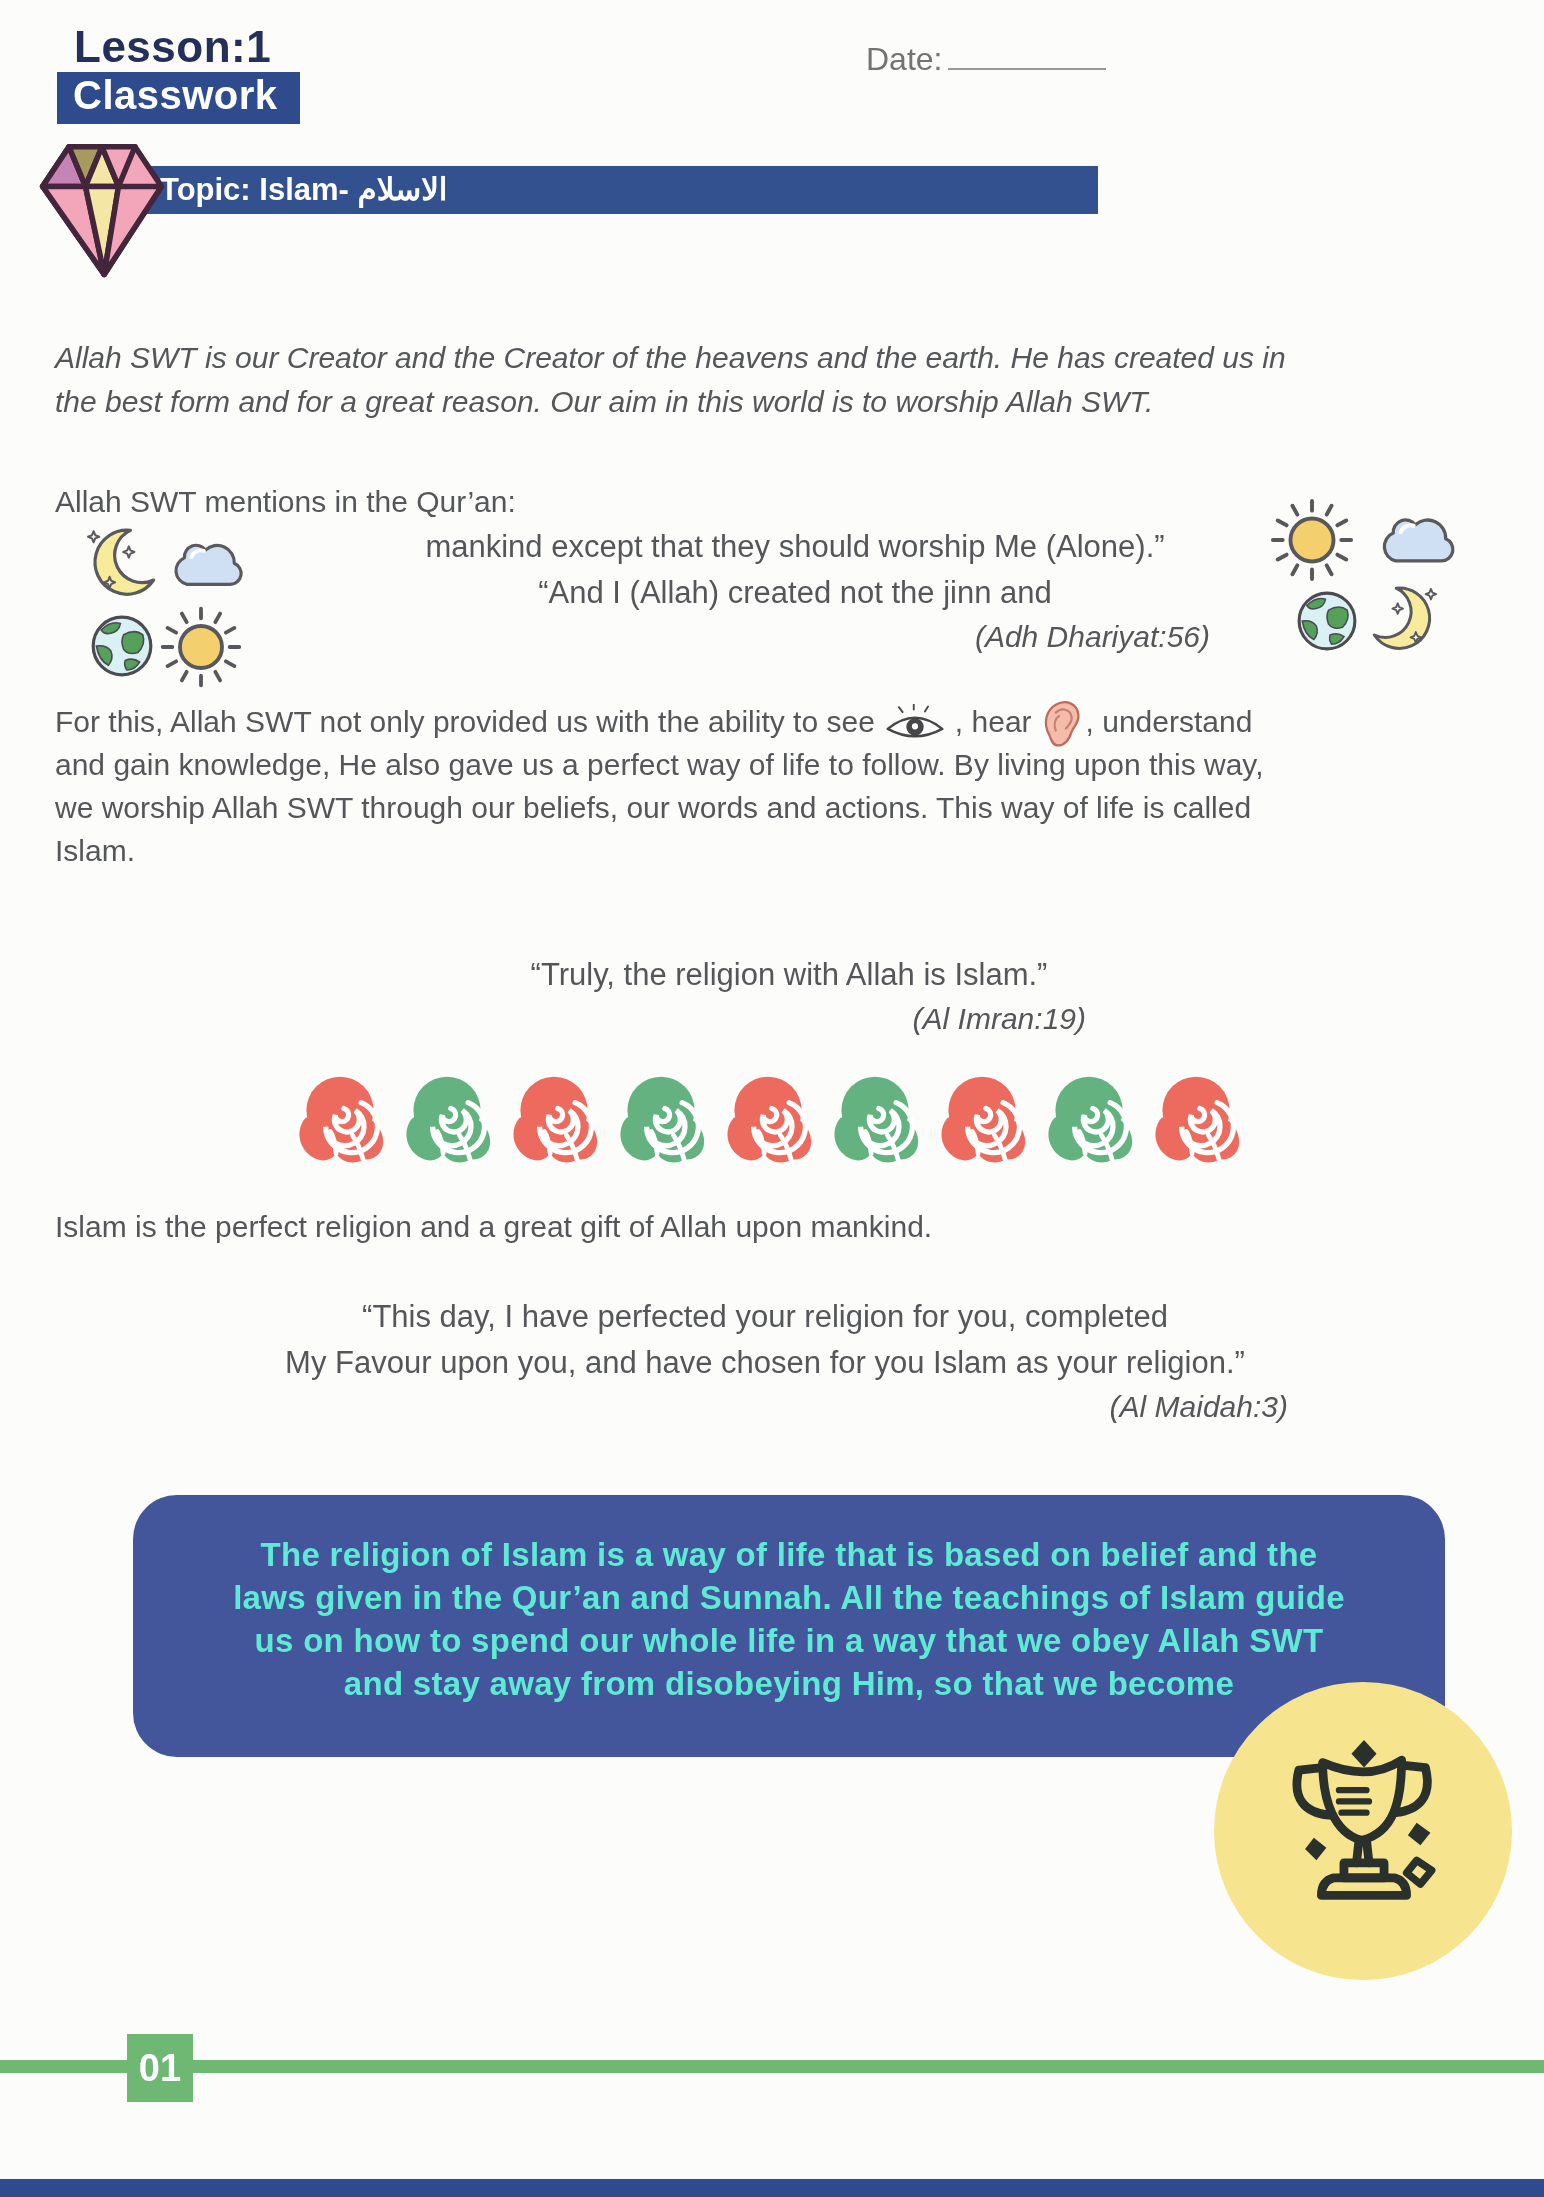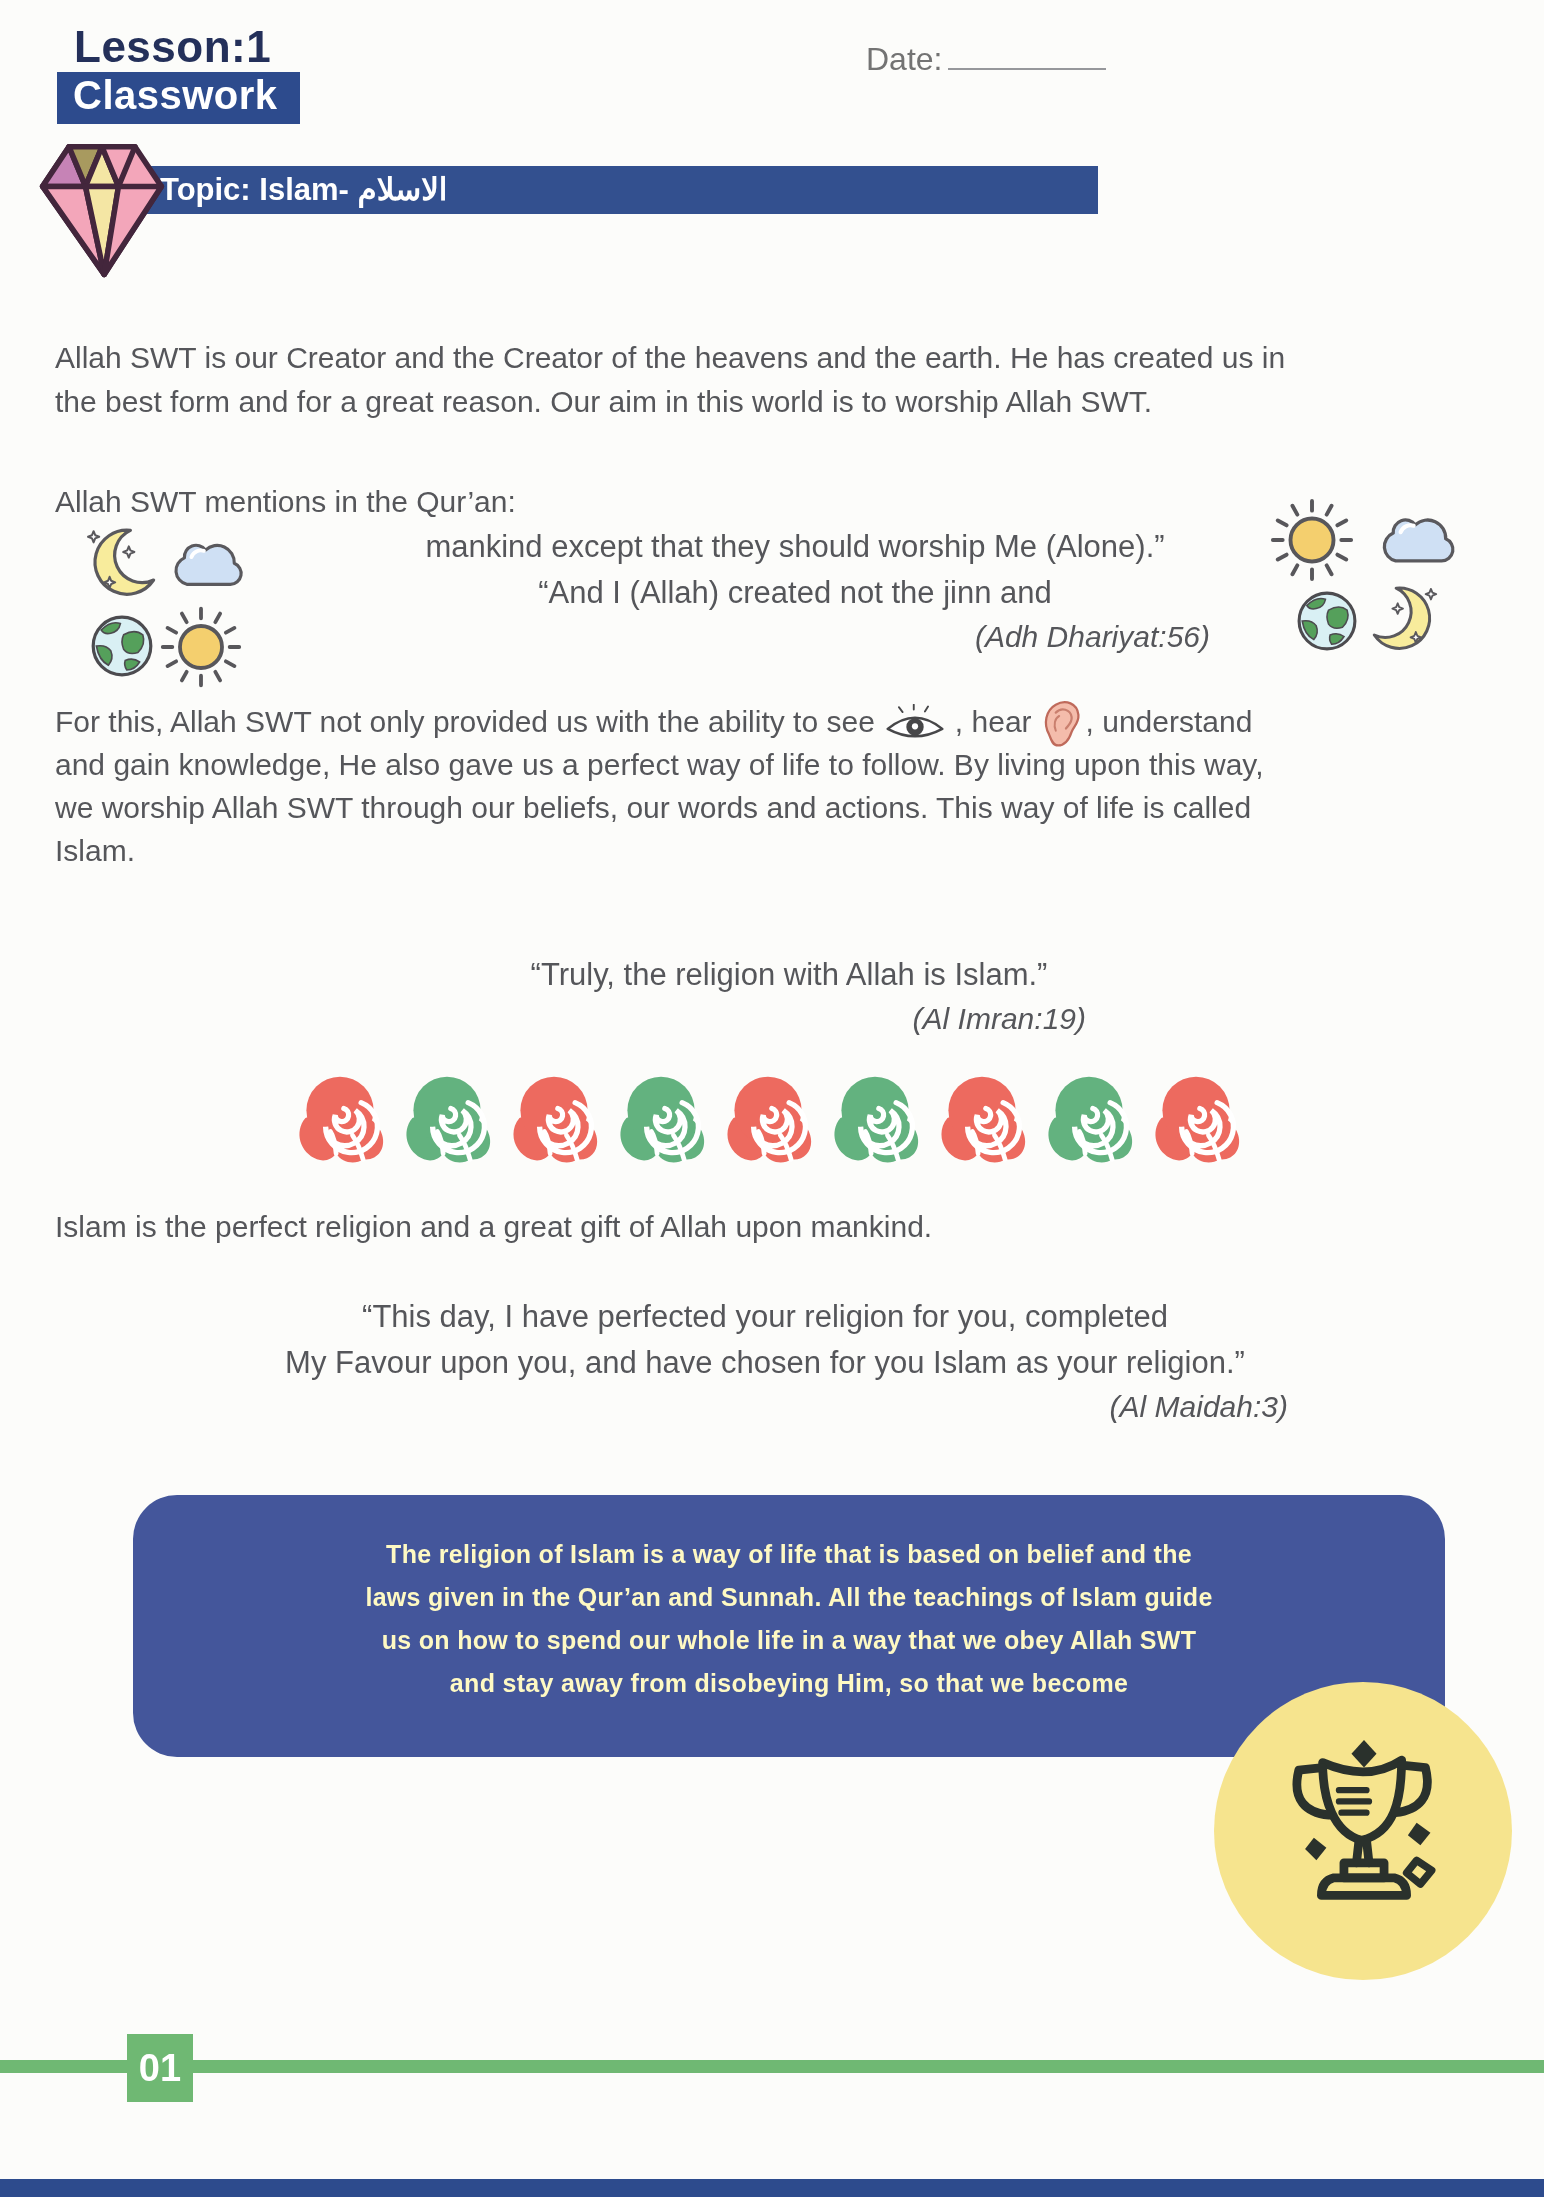--- a/index.html
+++ b/index.html
@@ -22,21 +22,21 @@
 
   
   .gem { left:36px; top:138px; width:132px; height:143px; z-index:2; }
   .topic-banner {
     left:118px; top:166px; width:980px; height:48px; background:#33508f; z-index:1;
     color:#fff; font-size:31px; font-weight:bold; line-height:48px; padding-left:42px; box-sizing:border-box;
   }
 
   
   .para { font-size:30px; line-height:44px; }
-  .intro { left:55px; top:336px; }
+  .intro { left:55px; top:336px;font-style:italic; }
   .mentions { left:55px; top:480px; }
   .ability { left:55px; top:700px; line-height:43px; }
   .perfect-line { left:55px; top:1205px; }
   .inline-icon { display:inline-block; vertical-align:middle; margin:-12px 9px -12px 9px; }
   .eye { width:62px; height:41px; }
   .ear { width:40px; height:51px; margin:-14px 4px -14px 10px; }
 
   
   .quote-block { text-align:center; }
   .quote-line { font-size:31px; line-height:46px; }
@@ -55,21 +55,21 @@
 
   
   .roses-row { left:292px; top:1068px; width:980px; display:flex; gap:11px; }
   .rose { width:96px; height:101px; flex:0 0 auto; }
 
   
   .summary-box {
     left:133px; top:1495px; width:1312px; height:262px; background:#44569b; border-radius:44px;
     text-align:center; padding-top:38px; box-sizing:border-box; z-index:2;
   }
-  .summary-line { color:#fef9c3; font-size:25px; font-weight:600; line-height:43px; letter-spacing:.3px; white-space:nowrap; }
+  .summary-line { color:#5eead4; font-size:33px; font-weight:600; line-height:43px; letter-spacing:.3px; white-space:nowrap; }
 
   
   .trophy-badge { left:1214px; top:1682px; width:298px; height:298px; border-radius:50%; background:#f6e48e; z-index:3; }
   .trophy-badge svg { position:absolute; left:62px; top:58px; width:176px; height:188px; }
 
   
   .footer-line { left:0; top:2060px; width:1544px; height:13px; background:#6fb873; }
   .page-number-badge {
     left:127px; top:2034px; width:66px; height:68px; background:#6fb873; z-index:2;
     color:#fff; font-size:38px; font-weight:bold; text-align:center; line-height:68px;

